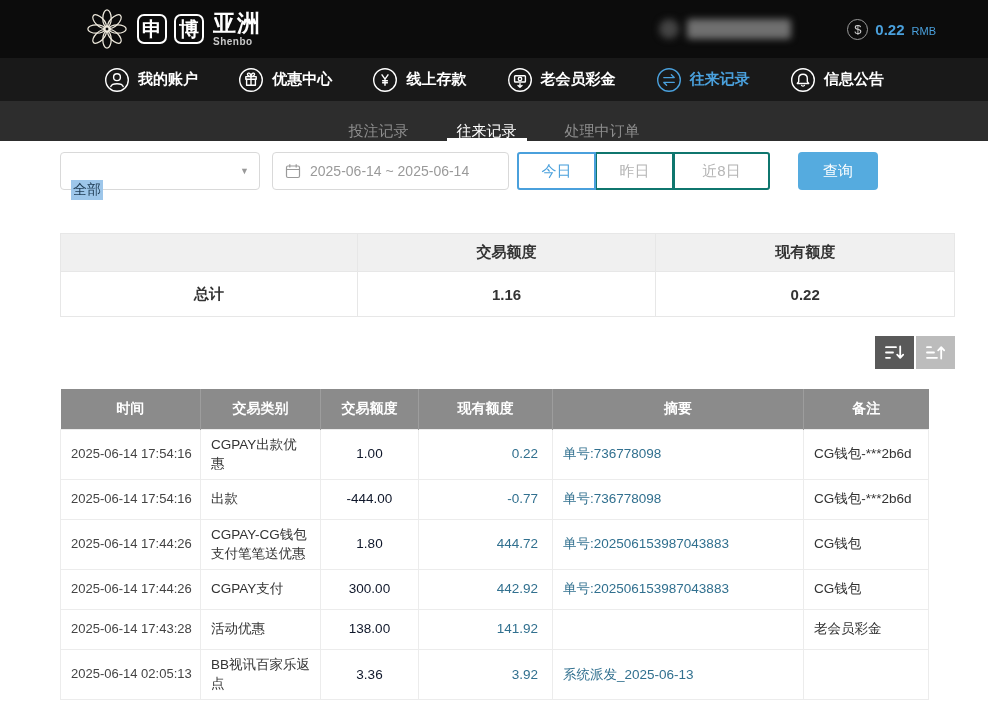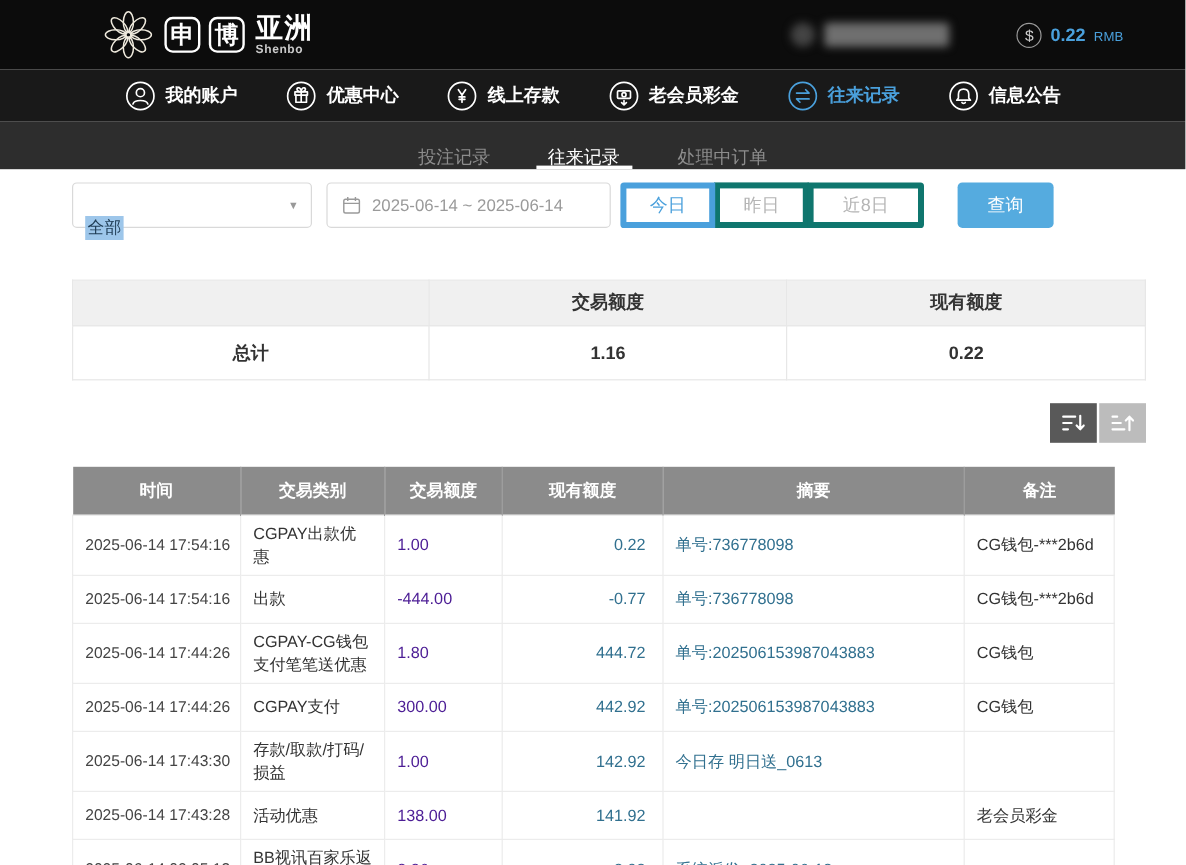--- a/index.html
+++ b/index.html
@@ -48,21 +48,21 @@
   .filters { margin:11px 0 0 60px; display:flex; align-items:center; }
   .select-box { width:200px; height:38px; border:1px solid #d9d9d9; border-radius:4px;
     display:flex; align-items:center; padding:0 10px; position:relative; font-size:14px;
     color:#333; cursor:pointer; background:#fff; }
   .select-value { background:#9dc6ea; color:#1d3a52; padding:1px 2px;margin-top:38px; }
   .select-chevron { position:absolute; right:10px; color:#999; font-size:9px; }
   .date-box { margin-left:12px; width:237px; height:38px; border:1px solid #d9d9d9;
     border-radius:4px; display:flex; align-items:center; gap:9px; padding:0 12px;
     color:#9a9a9a; font-size:14px; cursor:pointer; background:#fff; }
   .seg { margin-left:8px; display:flex; }
-  .seg-btn { width:79px; height:38px; border:5px solid #0f766e; background:#fff;
+  .seg-btn { width:79px; height:38px; border:2px solid #0f766e; background:#fff;
     color:#b5b5b5; font-size:15px; display:flex; align-items:center; justify-content:center;
     cursor:pointer; margin-left:-1px; }
   .seg-btn:first-child { margin-left:0; border-radius:3px 0 0 3px; }
   .seg-btn:last-child { border-radius:0 3px 3px 0; width:97px; }
   .seg-btn.active { border-color:#4aa0dc; color:#4aa0dc; position:relative; z-index:1; }
   .search-btn { margin-left:28px; width:80px; height:38px; background:#55abdf; color:#fff;
     font-size:15px; border:none; border-radius:4px; cursor:pointer; }
 
   
   .summary { margin:43px 0 0 60px; width:895px; border-collapse:collapse; }
@@ -81,21 +81,21 @@
 
   
   .records { margin:20px 0 0 60px; width:868px; border-collapse:collapse; table-layout:fixed; }
   .records thead th { background:#8b8b8b; color:#fff; height:40px; font-size:14px;
     font-weight:bold; border-right:1px solid #9d9d9d; text-align:center; }
   .records thead th:last-child { border-right:none; }
   .records tbody td { border:1px solid #ececec; height:40px; padding:5px 10px;
     font-size:13.5px; color:#333; line-height:1.45; vertical-align:middle; background:#fff; }
   .records .c-time { text-align:left; font-size:13px; white-space:nowrap; color:#444; }
   .records .c-type { text-align:left; }
-  .records .c-amount { text-align:left; color:#4c1d95; }
+  .records .c-amount { text-align:center; color:#0f172a; }
   .records .c-balance { text-align:right; color:#31708f; padding-right:14px; }
   .records .c-summary { text-align:left; color:#31708f; }
   .records .c-remark { text-align:left; }
   .icn { display:inline-flex; align-items:center; }
 </style>
 </head>
 <body>
 
 <header class="topbar">
   <div class="logo">
@@ -308,28 +308,20 @@
 
     <tr>
       <td class="c-time">2025-06-14 17:44:26</td>
       <td class="c-type">CGPAY支付</td>
       <td class="c-amount">300.00</td>
       <td class="c-balance">442.92</td>
       <td class="c-summary">单号:202506153987043883</td>
       <td class="c-remark">CG钱包</td>
     </tr>
 
-    <tr>
-      <td class="c-time">2025-06-14 17:43:30</td>
-      <td class="c-type">存款/取款/打码/损益</td>
-      <td class="c-amount">1.00</td>
-      <td class="c-balance">142.92</td>
-      <td class="c-summary">今日存 明日送_0613</td>
-      <td class="c-remark"></td>
-    </tr>
 
     <tr>
       <td class="c-time">2025-06-14 17:43:28</td>
       <td class="c-type">活动优惠</td>
       <td class="c-amount">138.00</td>
       <td class="c-balance">141.92</td>
       <td class="c-summary"></td>
       <td class="c-remark">老会员彩金</td>
     </tr>
 

